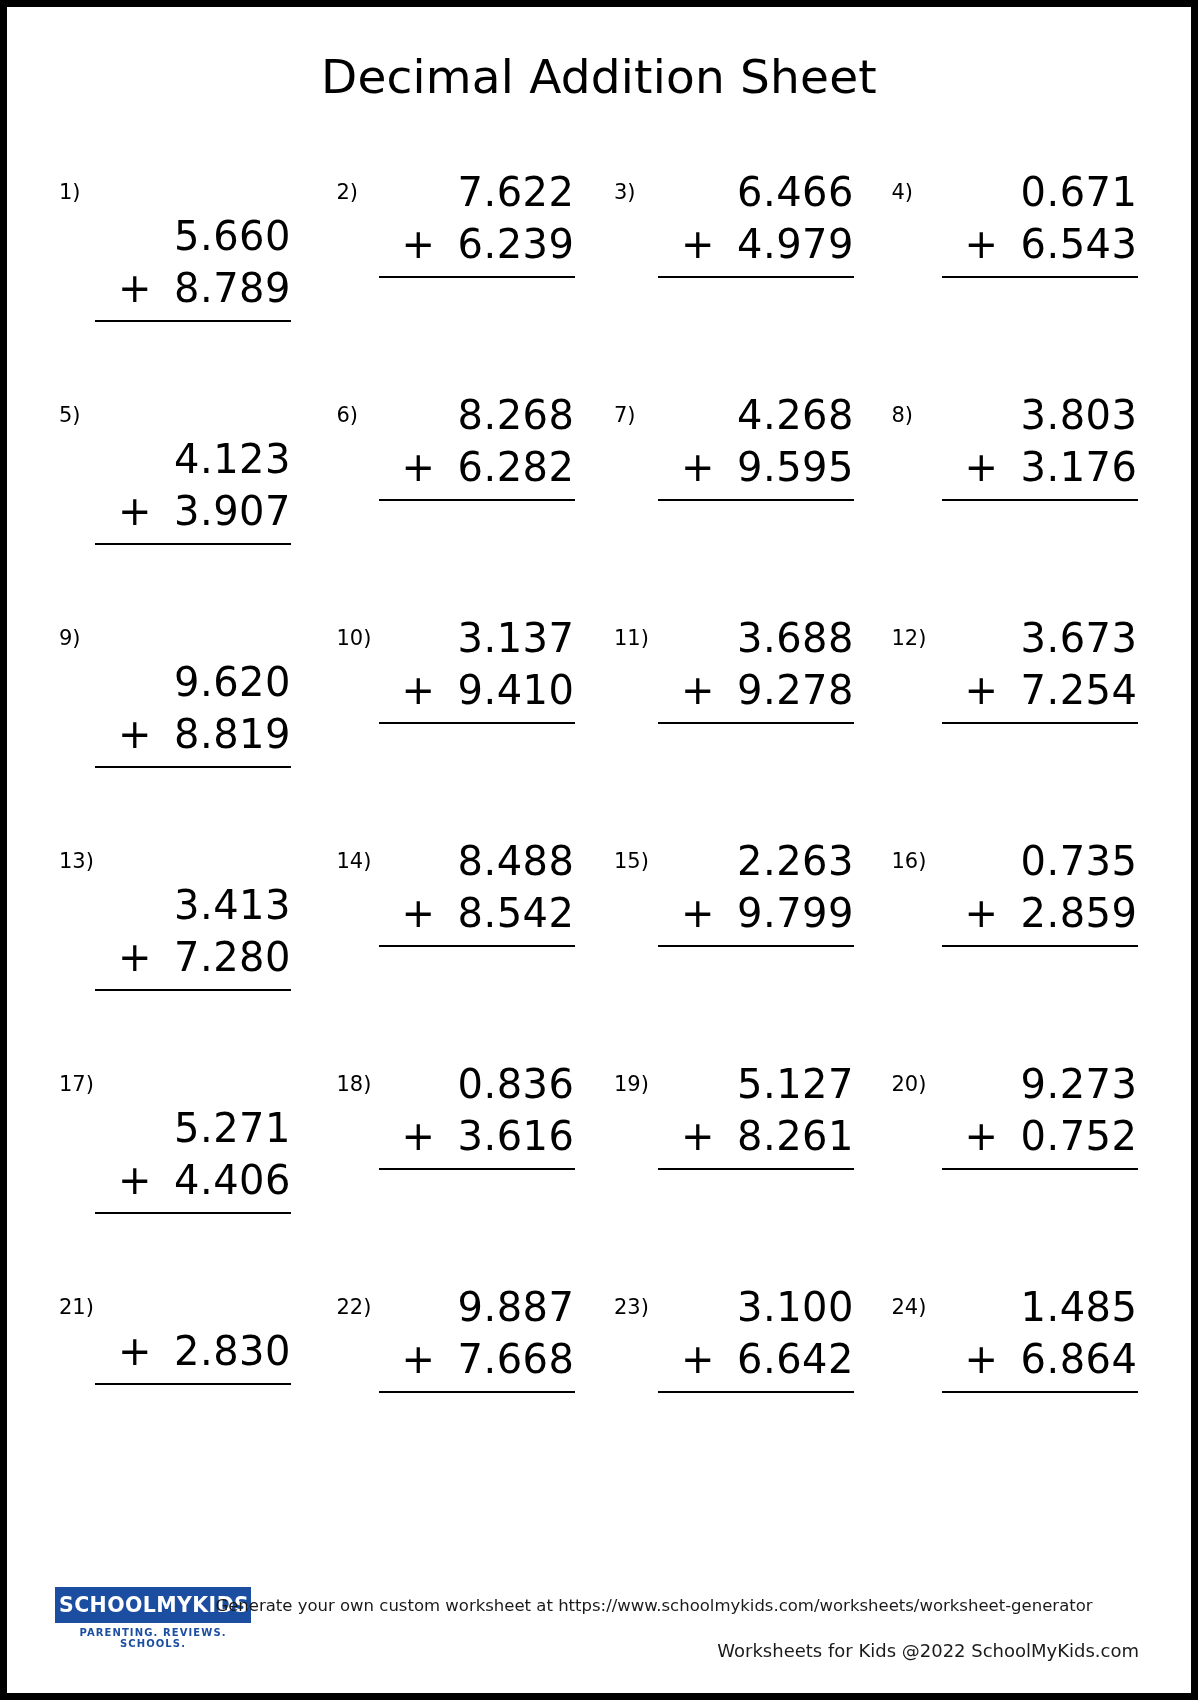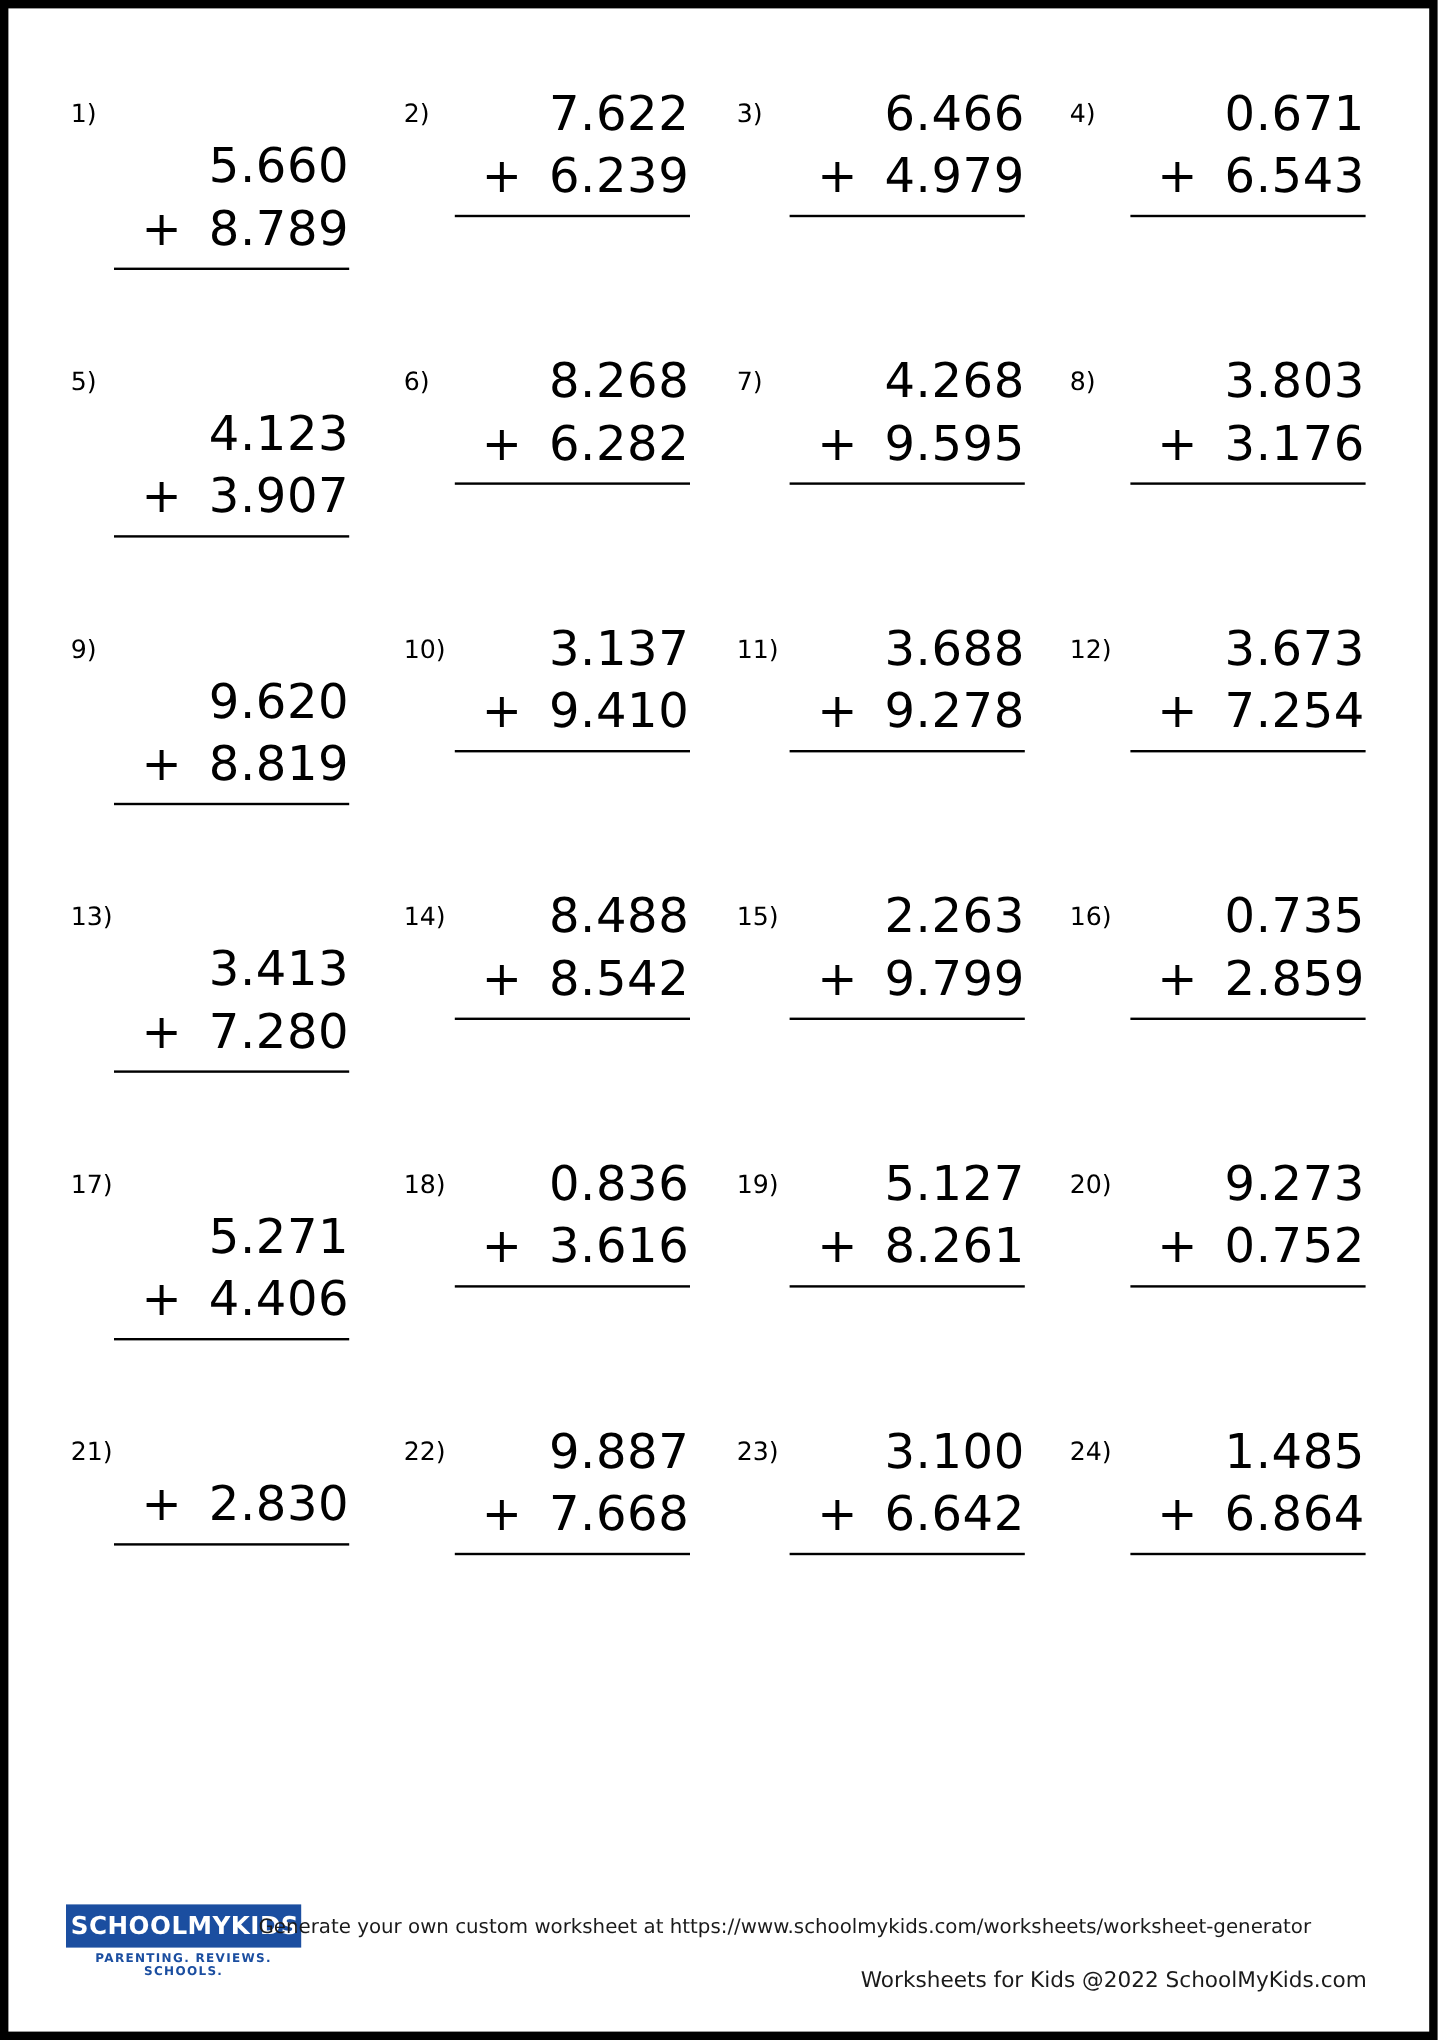--- a/index.html
+++ b/index.html
@@ -128,20 +128,21 @@
     bottom: 22px;
     font-size: 18px;
     color: #1a1a1a;
   }
 </style>
 </head>
 <body>
 
 <div class="sheet">
 
+  <h1 class="title">Decimal Addition Sheet</h1>
 
   <div class="grid">
 
     <div class="problem c1">
       <span class="pnum">1)</span>
       <div class="stack">
         <div class="row"><span>5.660</span></div>
         <div class="row"><span class="op">+</span><span>8.789</span></div>
         <div class="rule"></div>
       </div>

